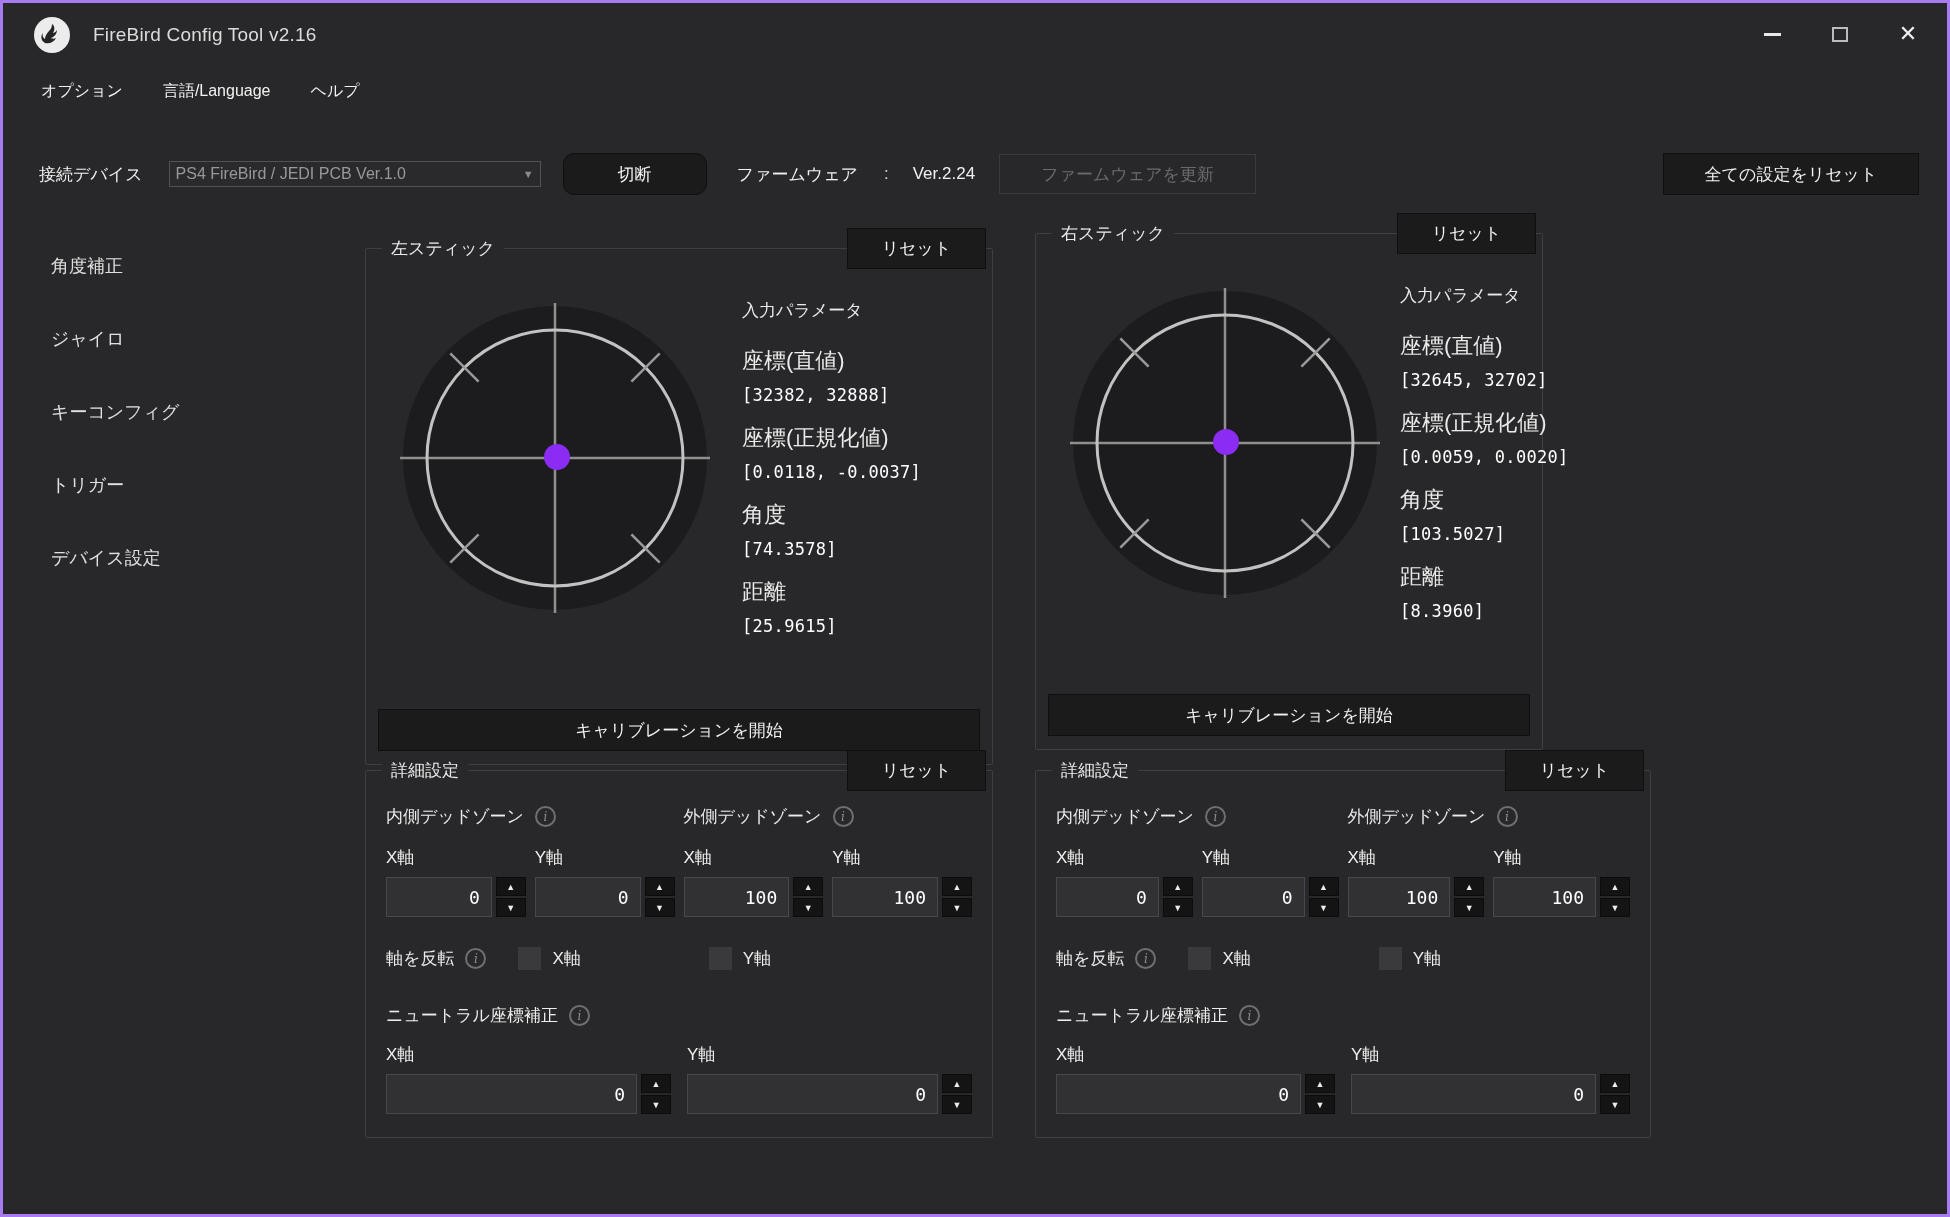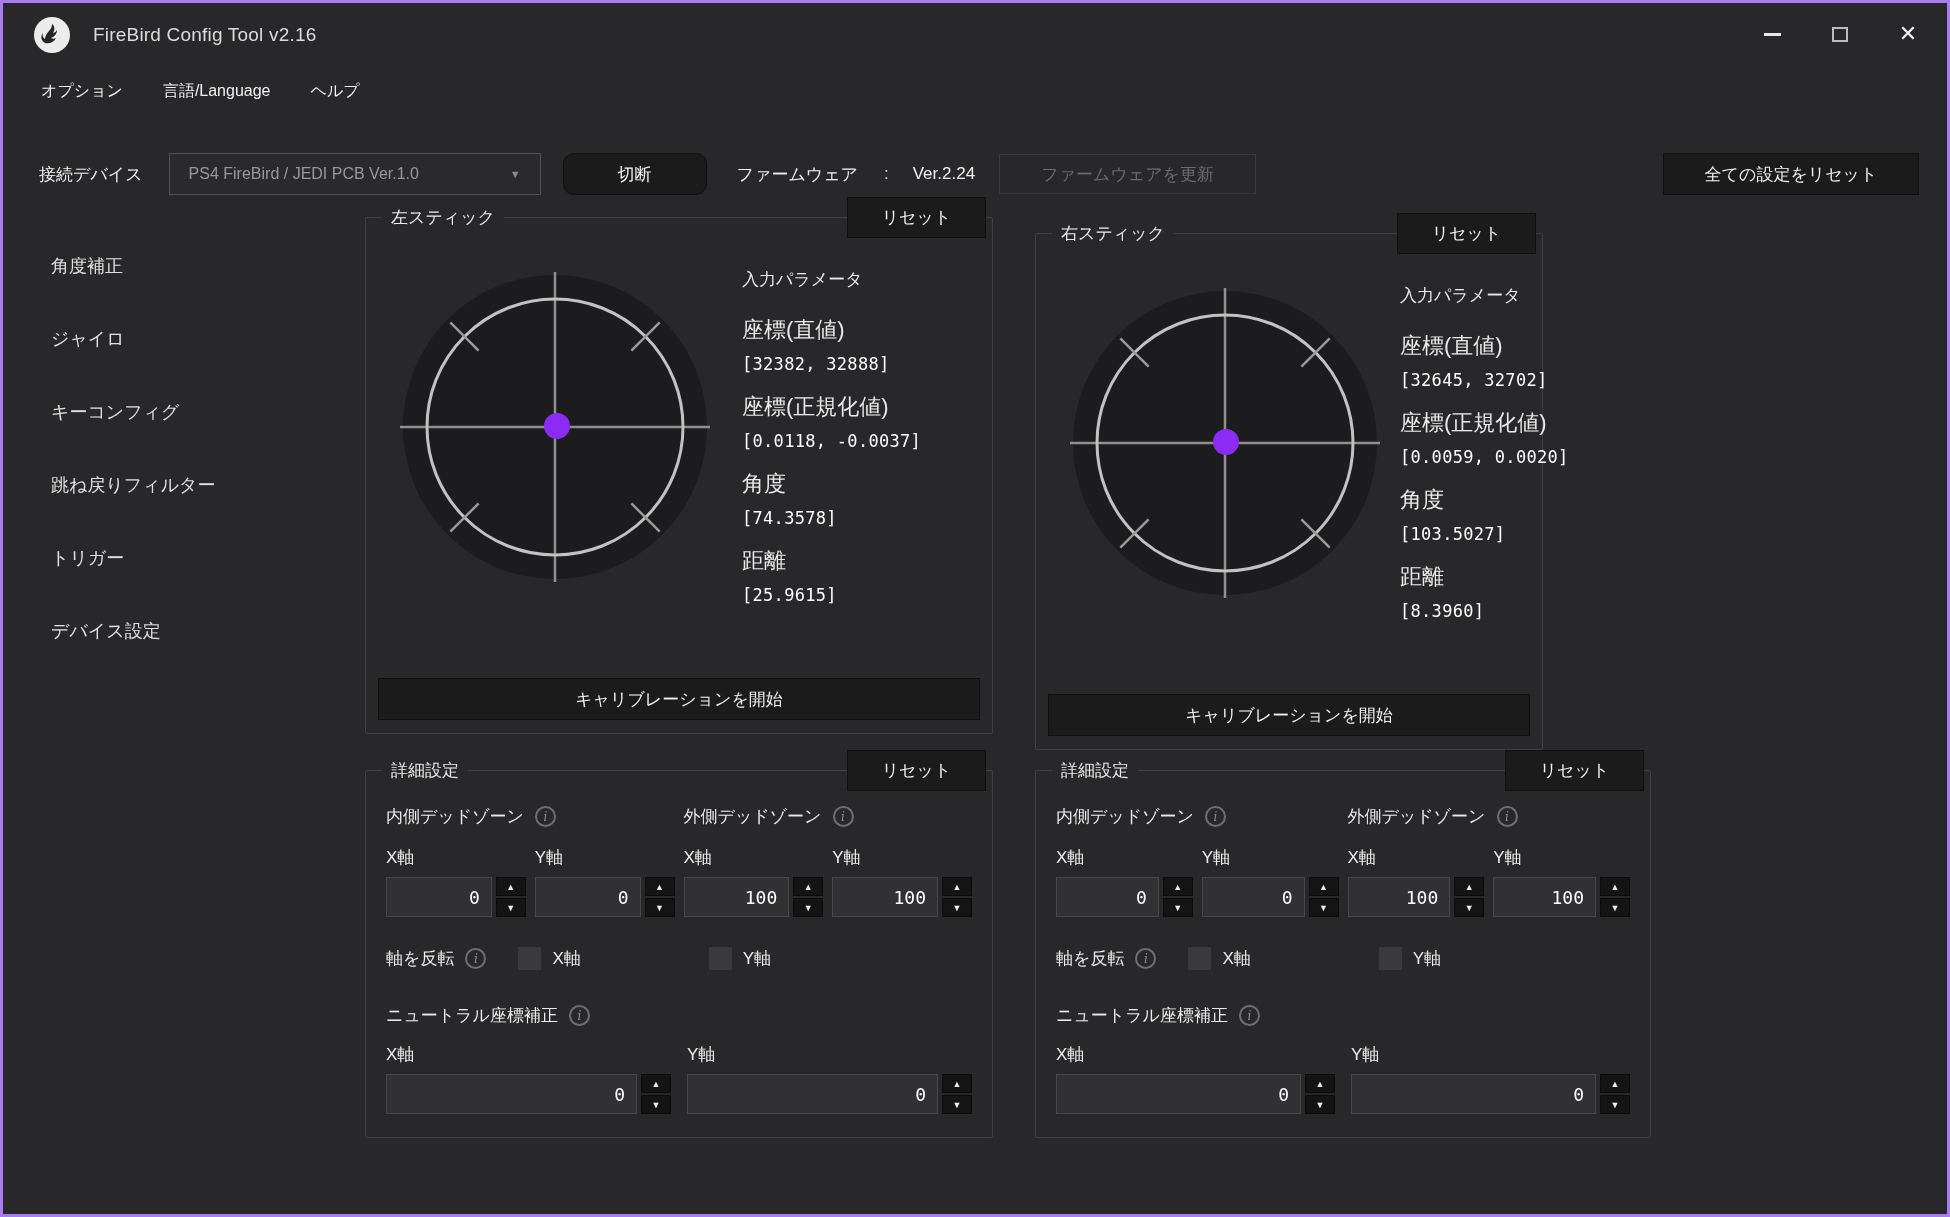--- a/index.html
+++ b/index.html
@@ -24,42 +24,42 @@
   .max-glyph{width:16px;height:15px;border:2px solid #bcbcbc;}
   .close-glyph{font-size:22px;color:#f0f0f0;line-height:1;}
 
   
   .menubar{position:absolute;top:78px;left:38px;display:flex;gap:40px;font-size:16px;color:#f2f2f2;}
   .menu-item{cursor:default;}
 
   
   .device-bar{position:absolute;top:150px;left:36px;right:28px;height:42px;display:flex;align-items:center;font-size:17px;}
   .device-label{margin-right:26px;color:#f0f0f0;}
-  .dropdown{width:372px;height:42px;background:#2a2a2c;border:1px solid #525256;display:flex;align-items:center;padding:0 19px;color:#98989b;font-size:16px;}
+  .dropdown{width:372px;height:26px;background:#2a2a2c;border:1px solid #525256;display:flex;align-items:center;padding:0 6px;color:#98989b;font-size:16px;}
   .dd-arrow{margin-left:auto;color:#88888c;font-size:11px;}
   .btn{background:var(--btn-bg);border:1px solid var(--btn-border);color:#f3f3f3;font-size:17px;display:flex;align-items:center;justify-content:center;font-family:inherit;}
   .disconnect-btn{width:144px;height:42px;margin-left:22px;border-radius:11px;}
   .fw-label{margin-left:30px;color:#f0f0f0;}
   .fw-colon{margin-left:26px;color:#d8d8d8;}
   .fw-version{margin-left:24px;color:#f0f0f0;}
   .btn.disabled{background:transparent;border:1px solid #3b3b3e;color:#6b6b6e;}
   .update-btn{width:257px;height:40px;margin-left:24px;}
   .reset-all-btn{margin-left:auto;width:256px;height:42px;}
 
   
   .sidebar{position:absolute;top:240px;left:25px;width:320px;}
   .side-item{position:relative;height:46px;display:flex;align-items:center;padding-left:23px;margin-bottom:27px;font-size:18px;color:#e0e0e0;}
   .side-item.selected{color:#ffffff;}
   .sel-bar{position:absolute;left:0;top:2px;width:5px;height:42px;background:var(--accent);}
 
   
   .panel{position:absolute;border:1px solid var(--panel-border);border-radius:2px;background:var(--bg);}
   .legend{position:absolute;top:-12px;left:16px;background:var(--bg);padding:0 9px;font-size:17px;color:#eaeaea;}
   .panel-reset{position:absolute;top:-21px;right:6px;width:139px;height:41px;}
-  #stick-left{left:362px;top:214px;width:628px;height:517px;}
+  #stick-left{left:362px;top:245px;width:628px;height:517px;}
   #stick-right{left:1032px;top:230px;width:508px;height:517px;}
   .stick-svg{position:absolute;left:34px;top:54px;}
   .params{position:absolute;left:376px;top:50px;width:238px;}
   #stick-right .params{left:364px;}
   .p-title{font-size:17px;margin-bottom:24px;color:#eaeaea;}
   .p-group{margin-bottom:18px;}
   .p-label{font-size:22px;color:#eaeaea;margin-bottom:9px;}
   .p-value{font-family:"DejaVu Sans Mono",monospace;font-size:17px;color:#ffffff;letter-spacing:.3px;}
   .calibrate{position:absolute;left:12px;right:12px;bottom:13px;height:42px;}
 
@@ -134,23 +134,20 @@
     <div class="side-item">
         <span>角度補正</span>
       </div>
     <div class="side-item">
         <span>ジャイロ</span>
       </div>
     <div class="side-item">
         <span>キーコンフィグ</span>
       </div>
     <div class="side-item">
-        <span>跳ね戻りフィルター</span>
-      </div>
-    <div class="side-item">
         <span>トリガー</span>
       </div>
     <div class="side-item">
         <span>デバイス設定</span>
       </div>
   </nav>
 
   <section class="panel" id="stick-left">
     <span class="legend">左スティック</span>
     <button class="btn panel-reset">リセット</button>

